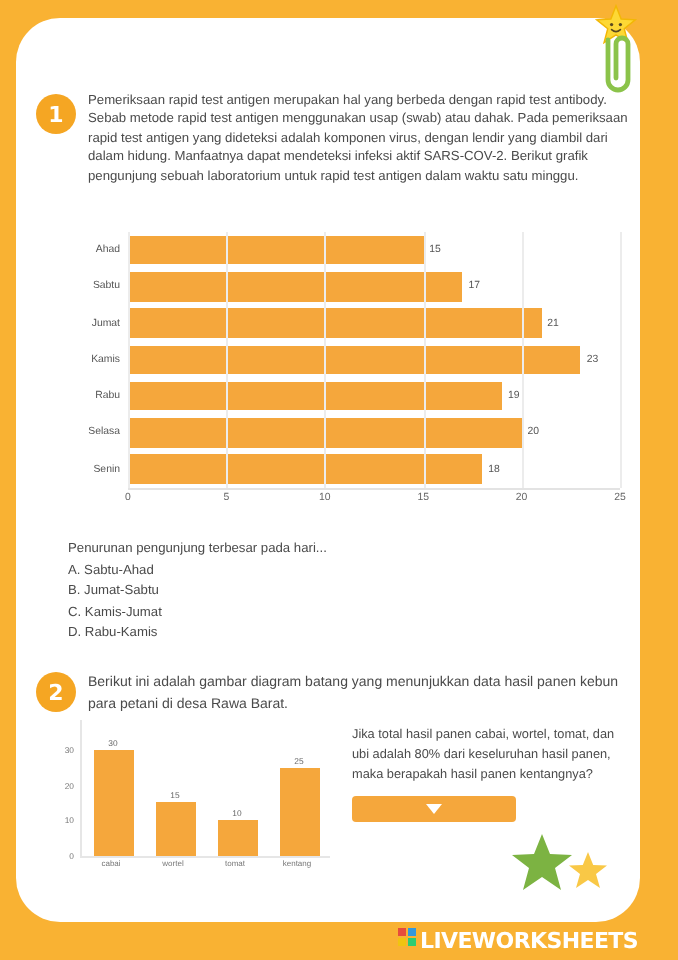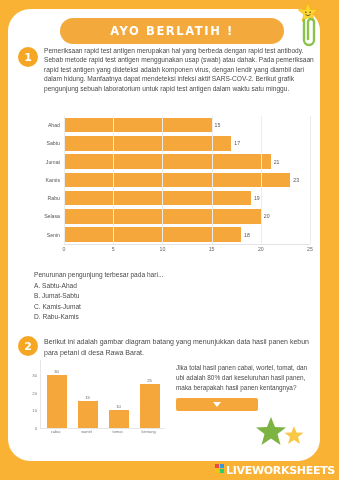--- a/index.html
+++ b/index.html
@@ -309,21 +309,21 @@
   #stars {
     position: absolute;
     right: 30px;
     bottom: 34px;
     width: 56px;
     height: 30px;
   }
   
   #lw-logo {
     position: absolute;
-    right: 4px;
+    right: 20px;
     bottom: 3px;
     display: flex;
     gap: 2px;
   }
   #lw-logo .lw-text {
     color: #ffffff;
     font-weight: bold;
     font-size: 11px;
     letter-spacing: -0.3px;
     font-family: "DejaVu Sans", sans-serif;
@@ -339,21 +339,20 @@
 </style>
 </head>
 <body>
 
 <div id="page">
 
   <div id="sheet"></div>
   <div id="right-strip"></div>
   <div id="bottom-strip"></div>
 
-  <div class="title-pill">AYO BERLATIH !</div>
 
   <div class="clip-wrap">
     <svg class="clip-star" width="22" height="22" viewBox="0 0 24 24">
       <polygon points="12,1 14.8,8.2 22.5,8.6 16.5,13.5 18.5,21 12,16.8 5.5,21 7.5,13.5 1.5,8.6 9.2,8.2" fill="#fdd835" stroke="#f2b705" stroke-width="0.8"></polygon>
       <circle cx="9.6" cy="11.2" r="0.9" fill="#5b4a1f"></circle>
       <circle cx="14.4" cy="11.2" r="0.9" fill="#5b4a1f"></circle>
       <path d="M9.6 14 Q12 16.2 14.4 14" stroke="#5b4a1f" stroke-width="0.9" fill="none" stroke-linecap="round"></path>
     </svg>
     <svg class="clip-body" width="16" height="32" viewBox="0 0 16 32">
       <path d="M3 4 L3 24 A5 5 0 0 0 13 24 L13 6 A3 3 0 0 0 7 6 L7 23" stroke="#8bc34a" stroke-width="2.4" fill="none" stroke-linecap="round"></path>

